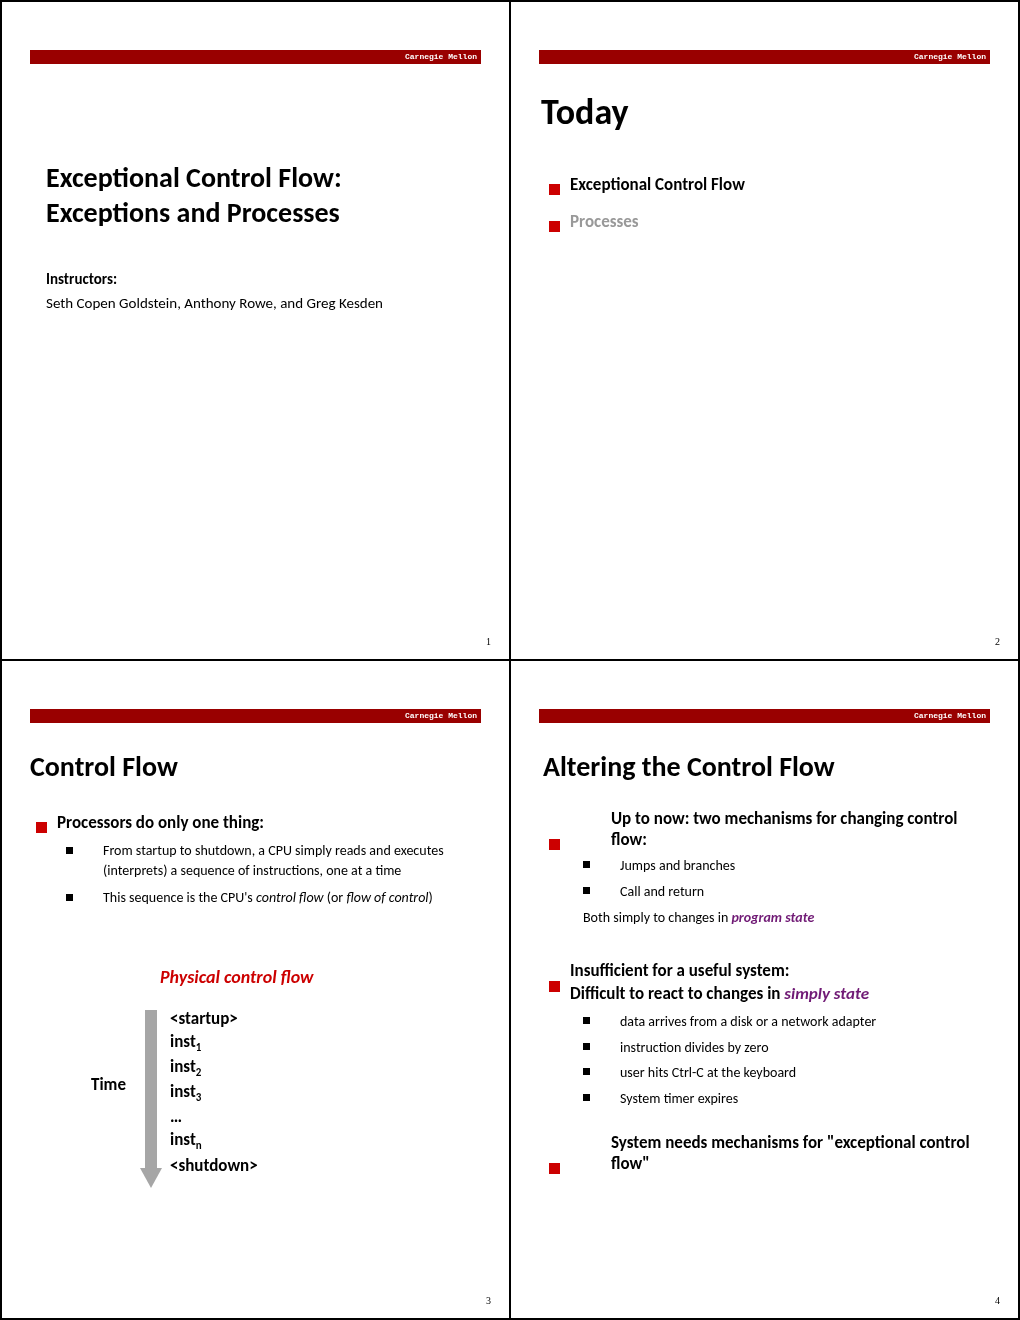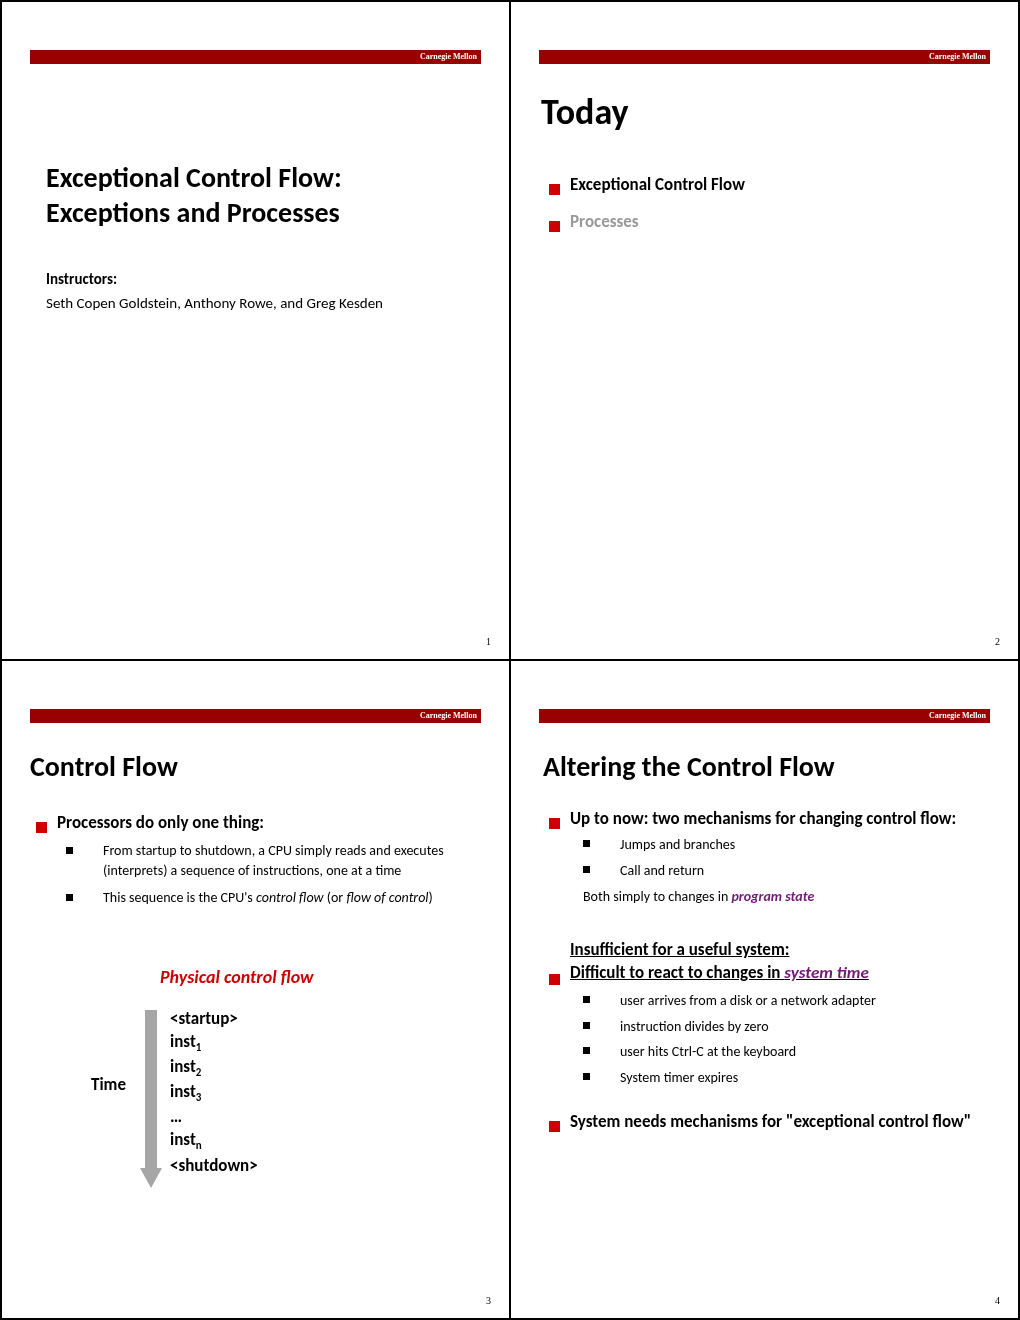--- a/index.html
+++ b/index.html
@@ -38,21 +38,21 @@
   }
   .cm-label {
     position: absolute;
     top: 48px;
     right: 28px;
     color: #fff;
     font-size: 8px;
     font-weight: bold;
     line-height: 14px;
     padding-right: 4px;
-    font-family: Liberation Serif, serif;
+    font-family: Liberation Mono, monospace;
   }
   .pagenum {
     position: absolute;
     bottom: 12px;
     right: 18px;
     font-size: 10px;
     font-family: "Times New Roman", serif;
     color: #000;
   }
   
@@ -173,36 +173,35 @@
     font-family: Calibri, Arial, sans-serif;
   }
   .inst-list .sub { font-size: 11px; vertical-align: sub; font-weight: bold; }
   
   .s4-title {
     font-size: 28px;
     font-weight: bold;
     margin-top: 40px;
     margin-left: 4px;
   }
-  .s4 .bullet-row { margin-top: 24px; margin-left: 10px; }
+  .s4 .bullet-row { margin-top: 24px; margin-left: 10px; gap: 41px; }
   .s4 .sub-bullet { margin-left: 44px; margin-top: 6px; }
   .extra-line {
     margin-left: 44px;
     margin-top: 8px;
     font-size: 14px;
   }
   .red-italic { color: #701a75; font-weight: bold; font-style: italic; }
   .s4 .b-label { font-size: 17px; }
   .s4-block2 { margin-top: 34px; }
   .s4-block3 { margin-top: 40px; }
   .bullet-multi {
     display: flex;
-    align-items: flex-end;
+    align-items: center;
     margin-left: 10px;
-    text-decoration: underline;
   }
   .bullet-multi .red-square { margin-top: 6px; }
   .bullet-multi .txt { font-size: 17px; font-weight: bold; line-height: 1.35; }
 </style>
 </head>
 <body>
 
 <div class="grid">
 
   <div class="slide">
@@ -309,26 +308,26 @@
         <div class="sub-text">Call and return</div>
       </div>
       <div class="extra-line">
         <span>Both simply to changes in </span><span class="red-italic">program state</span>
       </div>
 
       <div class="bullet-multi s4-block2">
         <div class="red-square"></div>
         <div class="txt">
           <span>Insufficient  for a useful system:</span><br>
-          <span>Difficult to react to changes in </span><span class="red-italic">system time</span>
+          <span>Difficult to react to changes in </span><span class="red-italic">simply state</span>
         </div>
       </div>
       <div class="sub-bullet">
         <div class="black-square-sm" style="margin-top:5px;"></div>
-        <div class="sub-text">user arrives from a disk or a network adapter</div>
+        <div class="sub-text">data arrives from a disk or a network adapter</div>
       </div>
       <div class="sub-bullet">
         <div class="black-square-sm" style="margin-top:5px;"></div>
         <div class="sub-text">instruction divides by zero</div>
       </div>
       <div class="sub-bullet">
         <div class="black-square-sm" style="margin-top:5px;"></div>
         <div class="sub-text">user hits Ctrl-C at the keyboard</div>
       </div>
       <div class="sub-bullet">

